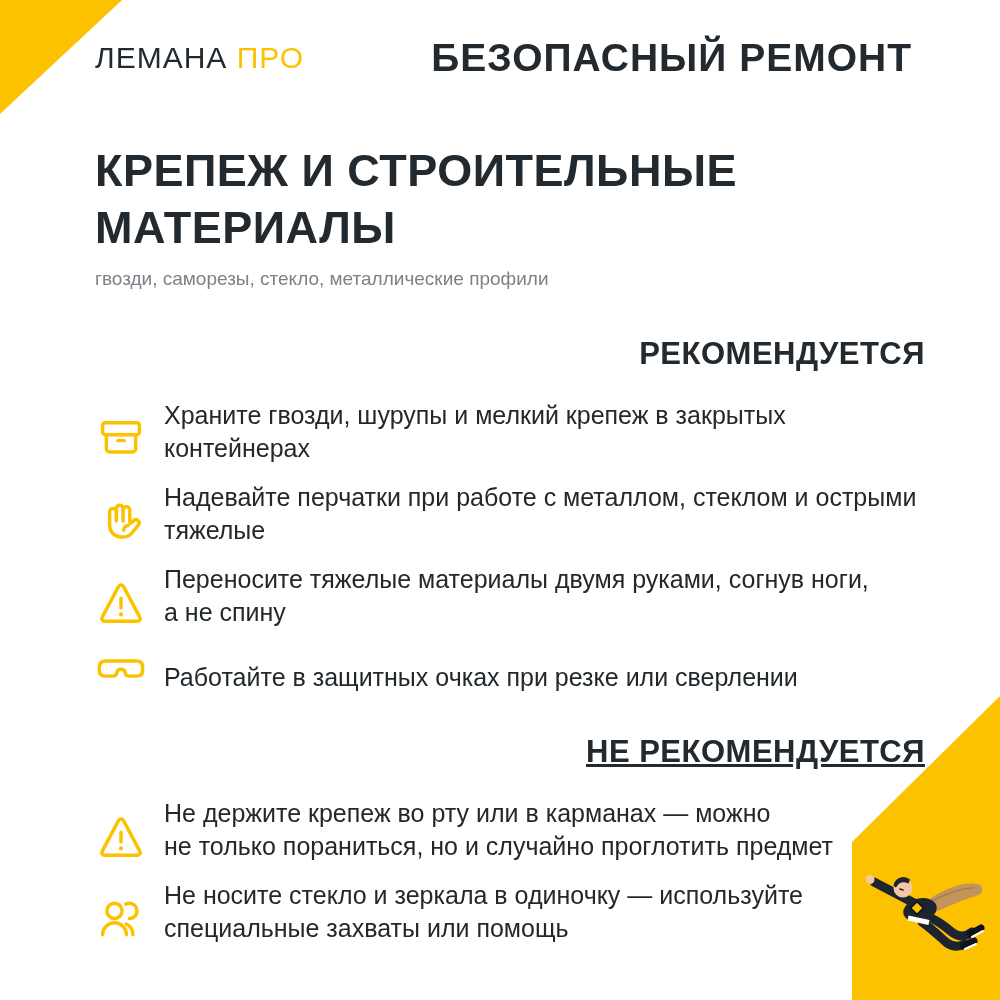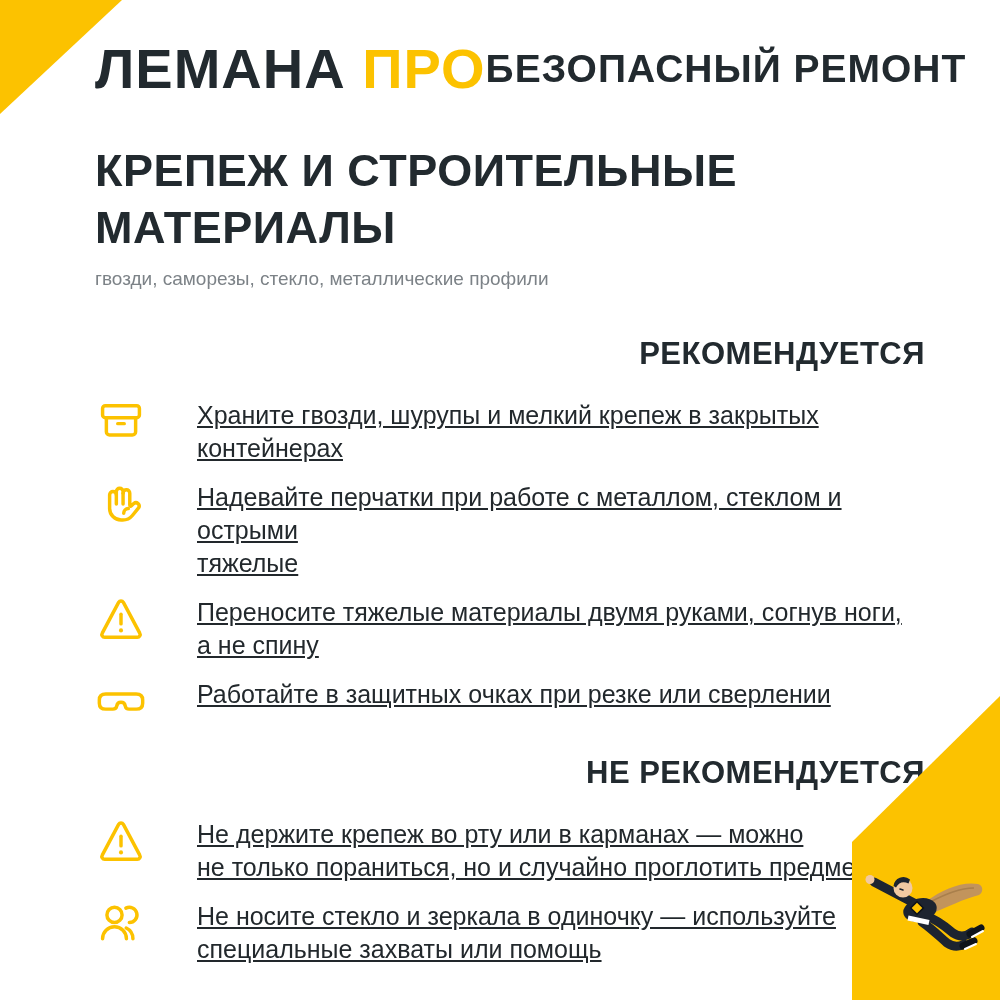--- a/index.html
+++ b/index.html
@@ -28,21 +28,21 @@
   .corner-br{
     position:absolute;right:0;bottom:0;width:148px;height:304px;
     background:var(--yellow);
     clip-path:polygon(100% 0,0 48%,0 100%,100% 100%);
   }
   .topbar{
     position:absolute;left:95px;top:36px;right:88px;
     display:flex;align-items:center;justify-content:space-between;
   }
   .logo{
-    font-size:56px;font-weight:700;letter-spacing:1px;color:var(--dark);
+    font-size:30px;font-weight:400;letter-spacing:1px;color:var(--dark);
     white-space:nowrap;
   }
   .logo .accent{color:var(--yellow);}
   .program-title{
     font-size:39px;font-weight:800;letter-spacing:1px;color:var(--dark);
     white-space:nowrap;
   }
   .content{
     position:absolute;left:95px;top:142px;width:830px;
   }
@@ -50,24 +50,24 @@
     font-size:45px;line-height:57px;font-weight:800;
     letter-spacing:.5px;color:var(--dark);
   }
   .subtitle{
     margin-top:12px;font-size:19px;color:var(--gray);
   }
   h2.section-heading{
     font-size:31px;font-weight:800;letter-spacing:.5px;color:var(--dark);text-align:right;
   }
   .sec-rec{margin-top:46px;}
-  .sec-norec{margin-top:28px;}
+  .sec-norec{margin-top:40px;text-decoration:underline;}
   ul.items{list-style:none;margin-top:24px;}
   ul.items li{
-    display:flex;align-items:flex-start;gap:50px;margin-bottom:13px;text-decoration:underline;
+    display:flex;align-items:flex-end;gap:17px;margin-bottom:13px;
   }
   .item-icon{flex:0 0 52px;width:52px;height:52px;display:flex;align-items:center;justify-content:center;}
   .item-icon svg{width:52px;height:52px;}
   .item-text{
     font-size:25px;line-height:33px;white-space:pre-line;padding-top:3px;
   }
   .ic{stroke:var(--yellow);fill:none;stroke-width:3.2;stroke-linecap:round;stroke-linejoin:round;}
   .ic-fill{fill:var(--yellow);stroke:none;}
   .mascot{position:absolute;right:4px;bottom:22px;width:140px;height:120px;}
 </style>

